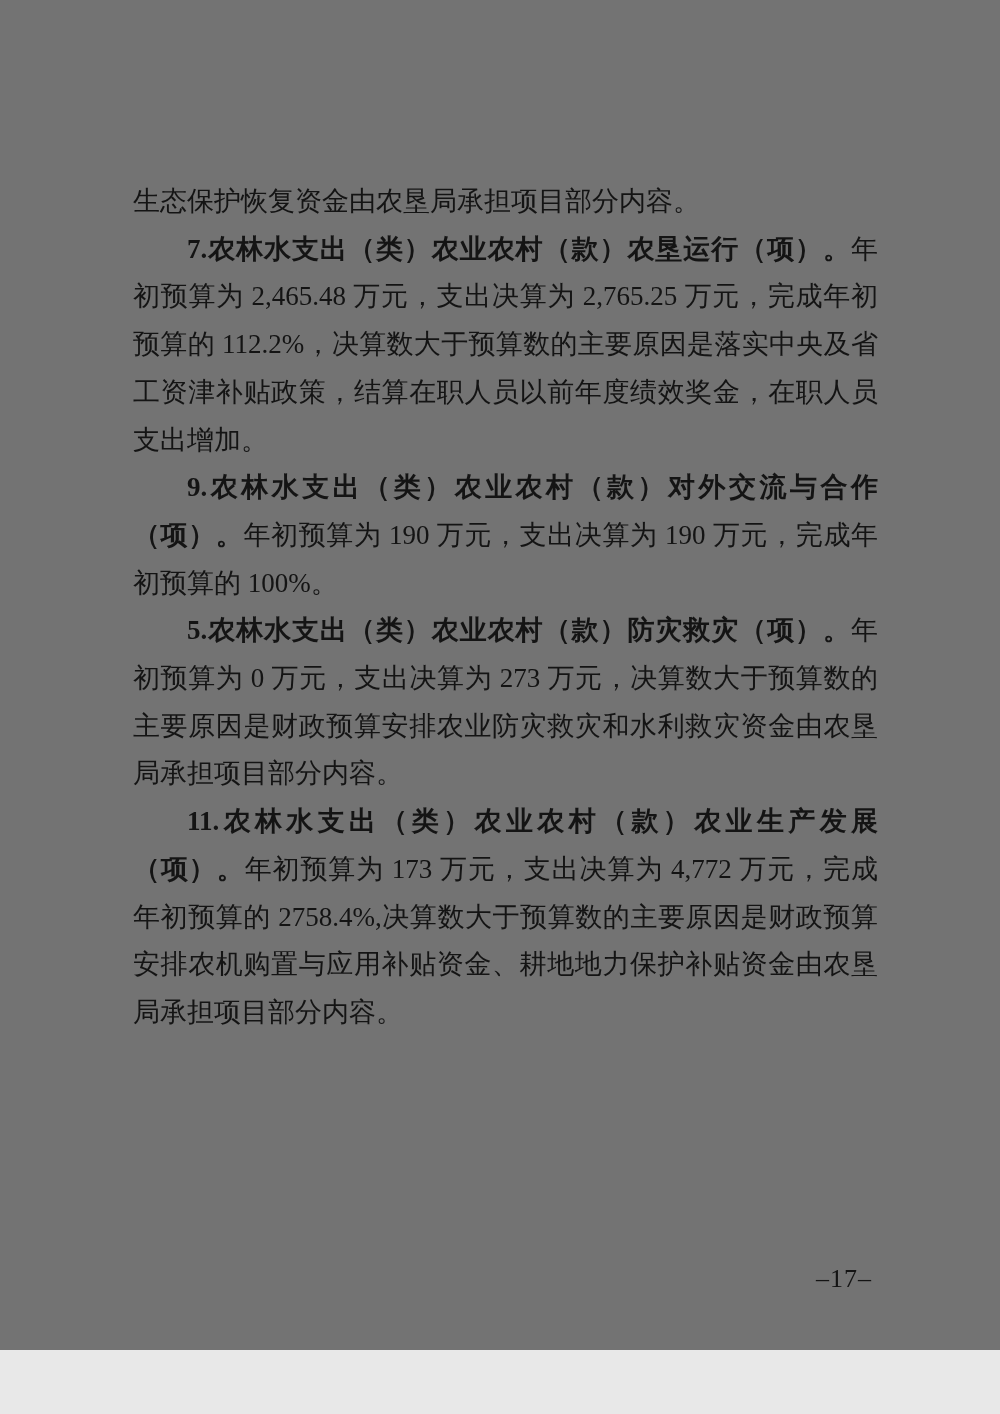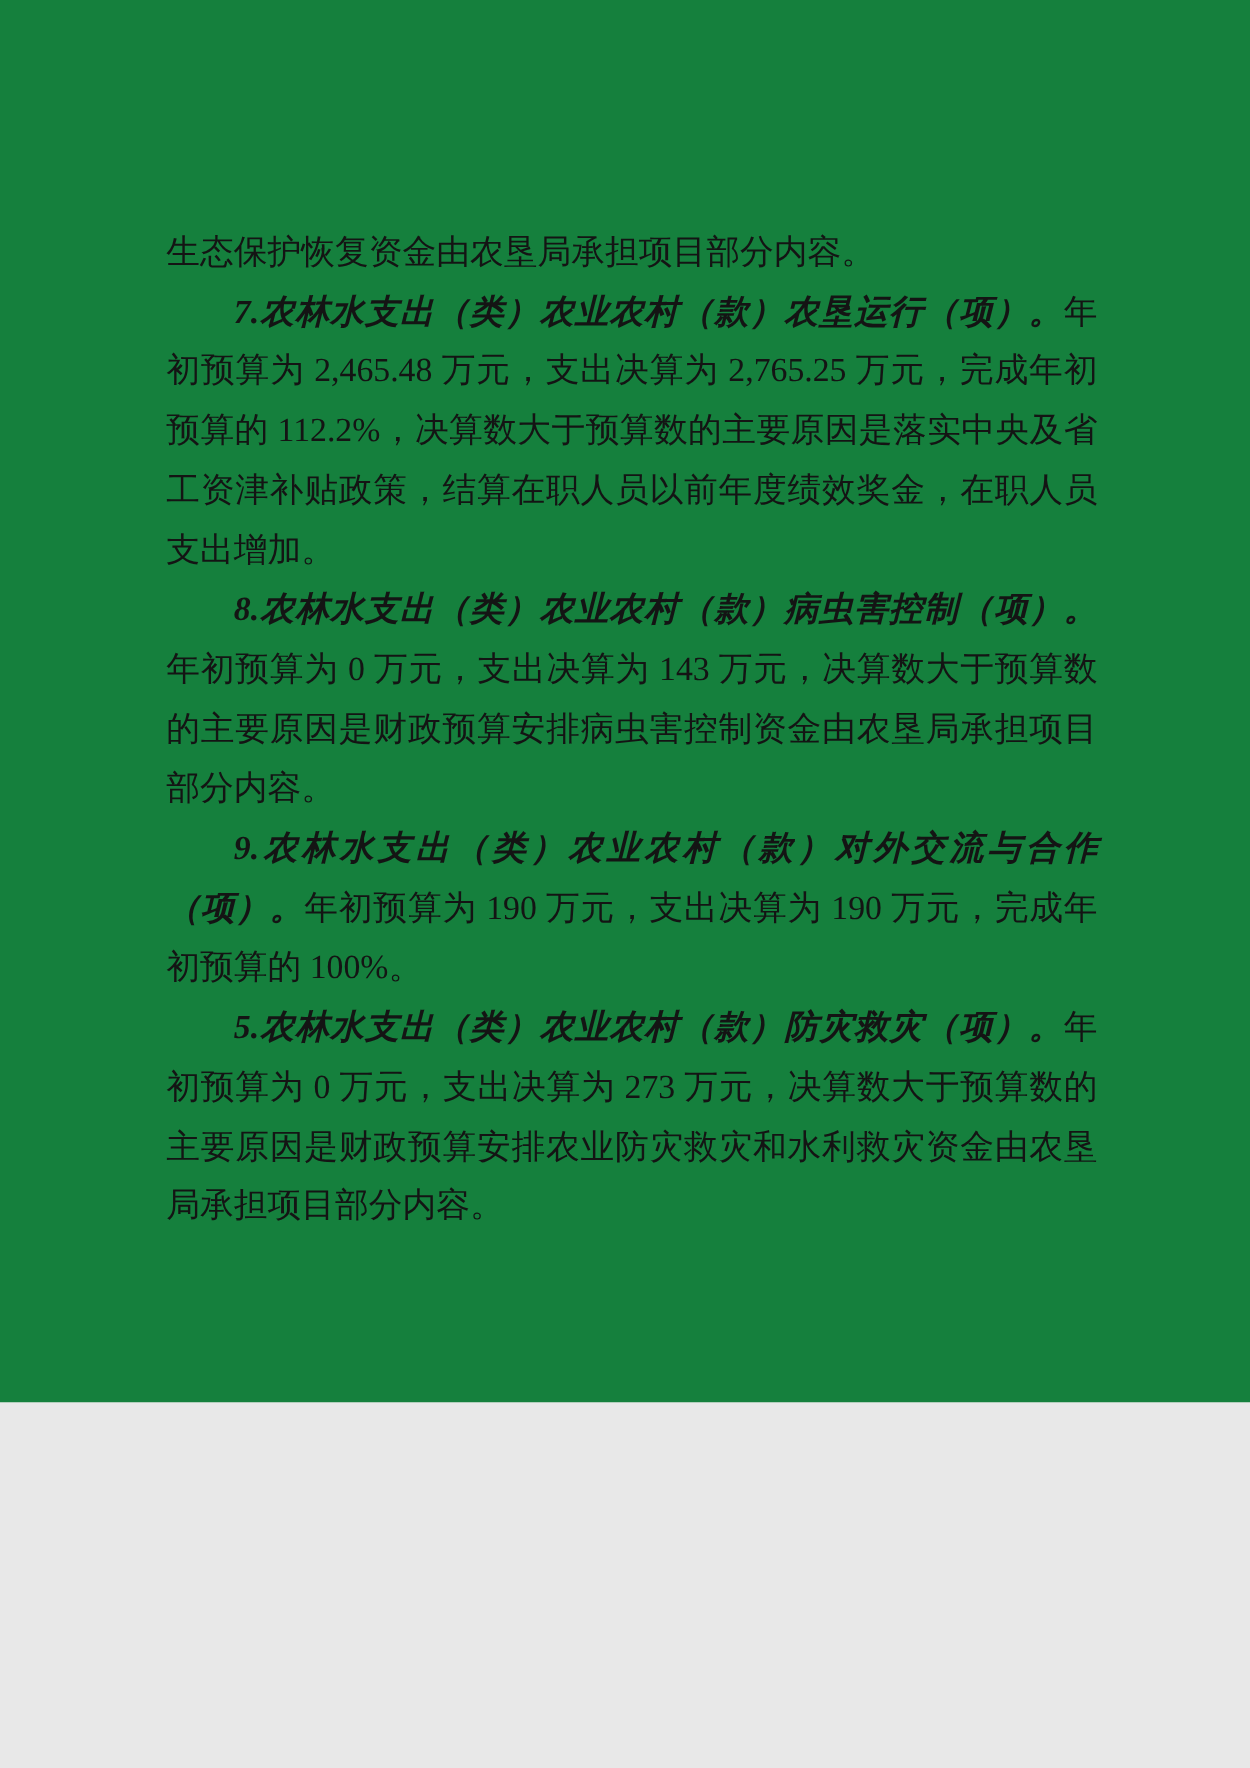--- a/index.html
+++ b/index.html
@@ -3,23 +3,23 @@
 <meta charset="utf-8">
 <style>
   html, body {
     margin: 0;
     padding: 0;
     background: #e8e8e8;
   }
   .page {
     position: relative;
     width: 1000px;
-    height: 1122px;
+    height: 1350px;
     margin: 0 auto;
-    background: #15803d;
+    background: #737373;
     overflow: hidden;
   }
   .content {
     position: absolute;
     left: 133px;
     top: 178px;
     width: 745px;
     font-family: "Liberation Serif", "DejaVu Serif", serif;
     font-size: 27px;
     line-height: 47.7px;
@@ -30,21 +30,20 @@
   .para {
     margin: 0;
     padding: 0;
     text-indent: 2em;
   }
   .para.no-indent {
     text-indent: 0;
   }
   .lead {
     font-weight: bold;
-    font-style: italic;
   }
   .page-number {
     position: absolute;
     top: 1246px;
     right: 128px;
     font-family: "Liberation Serif", "DejaVu Serif", serif;
     font-size: 26px;
     color: #141414;
     letter-spacing: 1px;
     margin-top: 18px;
@@ -53,23 +52,23 @@
 </head>
 <body>
 
 <div class="page">
   <div class="content">
 
     <p class="para no-indent"><span>生态保护恢复资金由农垦局承担项目部分内容。</span></p>
 
     <p class="para"><span class="lead">7.农林水支出（类）农业农村（款）农垦运行（项）。</span><span>年初预算为 2,465.48 万元，支出决算为 2,765.25 万元，完成年初预算的 112.2%，决算数大于预算数的主要原因是落实中央及省工资津补贴政策，结算在职人员以前年度绩效奖金，在职人员支出增加。</span></p>
 
-    <p class="para"><span class="lead">8.农林水支出（类）农业农村（款）病虫害控制（项）。</span><span>年初预算为 0 万元，支出决算为 143 万元，决算数大于预算数的主要原因是财政预算安排病虫害控制资金由农垦局承担项目部分内容。</span></p>
 
     <p class="para"><span class="lead">9.农林水支出（类）农业农村（款）对外交流与合作（项）。</span><span>年初预算为 190 万元，支出决算为 190 万元，完成年初预算的 100%。</span></p>
 
     <p class="para"><span class="lead">5.农林水支出（类）农业农村（款）防灾救灾（项）。</span><span>年初预算为 0 万元，支出决算为 273 万元，决算数大于预算数的主要原因是财政预算安排农业防灾救灾和水利救灾资金由农垦局承担项目部分内容。</span></p>
 
+    <p class="para"><span class="lead">11.农林水支出（类）农业农村（款）农业生产发展（项）。</span><span>年初预算为 173 万元，支出决算为 4,772 万元，完成年初预算的 2758.4%,决算数大于预算数的主要原因是财政预算安排农机购置与应用补贴资金、耕地地力保护补贴资金由农垦局承担项目部分内容。</span></p>
 
   </div>
 
   <div class="page-number">–17–</div>
 </div>
 
 </body></html>

